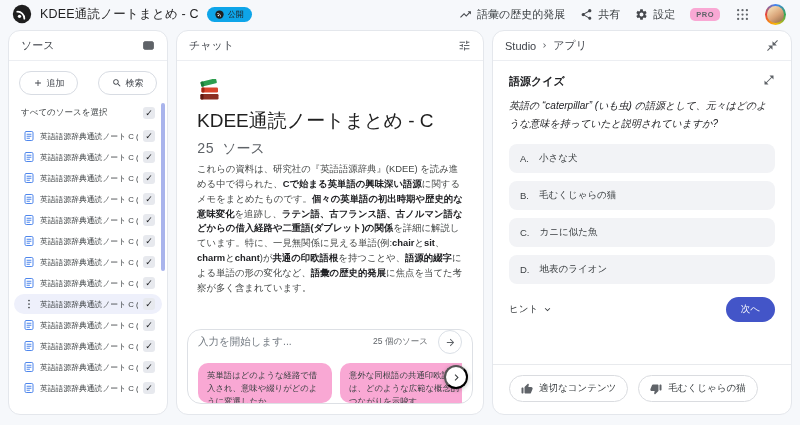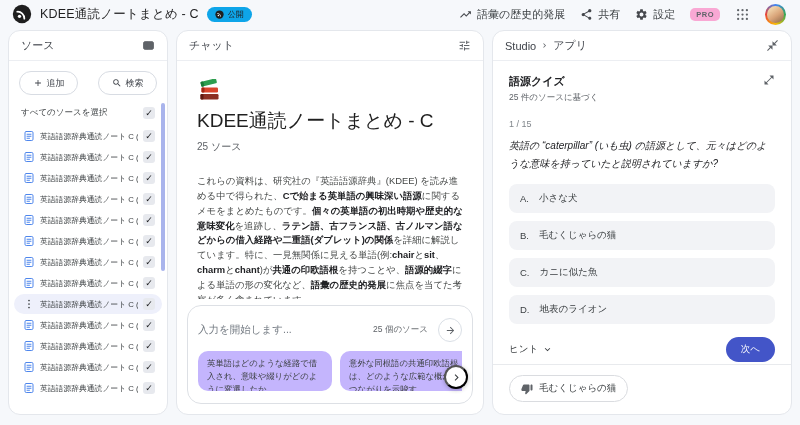--- a/index.html
+++ b/index.html
@@ -44,31 +44,31 @@
   .src-row.selected .kebab { display:flex; }
   .doc-icon svg, .kebab svg { width:12px; height:12px; }
   .src-label { flex:1; font-size:7.8px; color:#3c4043; white-space:nowrap; overflow:hidden; }
   .src-scrollthumb { position:absolute; right:2px; top:72px; width:4px; height:168px; border-radius:2px; background:#a9b4ec; }
 
   
   .panel-chat { flex:1; }
   .chat-body { flex:1; padding:18px 20px 0; overflow:hidden; }
   .books-icon { margin-bottom:6px; }
   .chat-title { font-size:19px; font-weight:400; color:#1f1f1f; }
-  .chat-srccount { font-size:10px; color:#5f6368; margin:6px 0 20px; }
+  .chat-srccount { font-size:14px; color:#5f6368; margin:6px 0 4px;font-family:Liberation Mono, monospace; }
   .chat-desc { font-size:9.4px; line-height:1.58; color:#444746; }
   .chat-desc b { color:#202124; }
-  .chat-input-wrap { margin:6px 10px 10px; border:1px solid #dde0e5; border-radius:14px; padding:12px 10px; position:relative; }
+  .chat-input-wrap { margin:6px 10px 10px; border:1px solid #dde0e5; border-radius:14px; padding:0 10px; position:relative; }
   .input-row { display:flex; align-items:center; }
   .input-placeholder { flex:1; font-size:10.5px; color:#747b83; }
   .input-srccount { font-size:8.5px; color:#5f6368; margin-right:10px; }
   .send-btn { width:24px; height:24px; min-width:24px; border:1px solid #dadfe6; border-radius:50%; background:#fff; display:flex; align-items:center; justify-content:center; cursor:pointer; }
   .send-btn svg { width:11px; height:11px; fill:#5f6368; }
   .chips-row { display:flex; gap:8px; margin-top:9px; overflow:hidden; }
-  .chip { width:134px; min-width:134px; background:#c4b5fd; border-radius:10px; padding:6px 9px; font-size:8.4px; line-height:1.55; color:#3c4043; height:40px; overflow:hidden; cursor:pointer; }
+  .chip { width:134px; min-width:134px; background:#f9a8d4; border-radius:10px; padding:6px 9px; font-size:8.4px; line-height:1.55; color:#3c4043; height:40px; overflow:hidden; cursor:pointer; }
   .carousel-btn { position:absolute; right:4px; bottom:14px; width:24px; height:24px; border-radius:50%; background:#fff; box-shadow:0 1px 4px rgba(0,0,0,.25); display:flex; align-items:center; justify-content:center; cursor:pointer; }
   .carousel-btn svg { width:13px; height:13px; fill:#3c4043; }
 
   
   .panel-studio { width:300px; min-width:300px; }
   .crumb { display:flex; align-items:center; gap:4px; }
   .crumb svg { width:9px; height:9px; fill:#5f6368; }
   .studio-body { flex:1; display:flex; flex-direction:column; padding:13px 16px 10px; overflow:hidden; }
   .quiz-titlerow { display:flex; align-items:flex-start; justify-content:space-between; }
   .quiz-title { font-size:11px; font-weight:bold; color:#202124; }
@@ -393,22 +393,20 @@
     </div>
     <div class="studio-body">
       <div class="quiz-titlerow">
         <span class="quiz-title">語源クイズ</span>
         <span class="quiz-expand">
           <svg viewBox="0 0 24 24">
               <path d="M21 11V3h-8l3.29 3.29-10 10L3 13v8h8l-3.29-3.29 10-10z"></path>
             </svg>
         </span>
       </div>
-      <div class="quiz-subtitle">25 件のソースに基づく</div>
-      <div class="quiz-progress">1 / 15</div>
       <div class="quiz-question">英語の “caterpillar” (いも虫) の語源として、元々はどのような意味を持っていたと説明されていますか?</div>
       <div class="quiz-options">
           <div class="opt">
     <span class="opt-key">A.</span>
     <span class="opt-text">小さな犬</span>
   </div>
           <div class="opt">
     <span class="opt-key">B.</span>
     <span class="opt-text">毛むくじゃらの猫</span>
   </div>
@@ -427,20 +425,26 @@
           <svg viewBox="0 0 24 24">
               <path d="M7.41 8.59L12 13.17l4.59-4.58L18 10l-6 6-6-6z"></path>
             </svg>
         </span>
         <button class="next-btn">次へ</button>
       </div>
       <div class="studio-spacer"></div>
       <div class="feedback-row">
         <button class="fb-btn">
           <svg viewBox="0 0 24 24">
+              <path d="M13.12 2.06L7.58 7.6c-.37.37-.58.88-.58 1.41V19c0 1.1.9 2 2 2h9c.8 0 1.52-.48 1.84-1.21l3.26-7.61C23.94 10.2 22.49 8 20.34 8h-5.65l.95-4.58c.1-.5-.05-1.01-.41-1.37-.59-.58-1.53-.58-2.11.01zM3 21c1.1 0 2-.9 2-2v-8c0-1.1-.9-2-2-2s-2 .9-2 2v8c0 1.1.9 2 2 2z"></path>
+            </svg>
+          <span>適切なコンテンツ</span>
+        </button>
+        <button class="fb-btn">
+          <svg viewBox="0 0 24 24">
               <g transform="rotate(180 12 12)">
                 <path d="M13.12 2.06L7.58 7.6c-.37.37-.58.88-.58 1.41V19c0 1.1.9 2 2 2h9c.8 0 1.52-.48 1.84-1.21l3.26-7.61C23.94 10.2 22.49 8 20.34 8h-5.65l.95-4.58c.1-.5-.05-1.01-.41-1.37-.59-.58-1.53-.58-2.11.01zM3 21c1.1 0 2-.9 2-2v-8c0-1.1-.9-2-2-2s-2 .9-2 2v8c0 1.1.9 2 2 2z"></path>
               </g>
             </svg>
           <span>毛むくじゃらの猫</span>
         </button>
       </div>
     </div>
   </section>
 </div>

